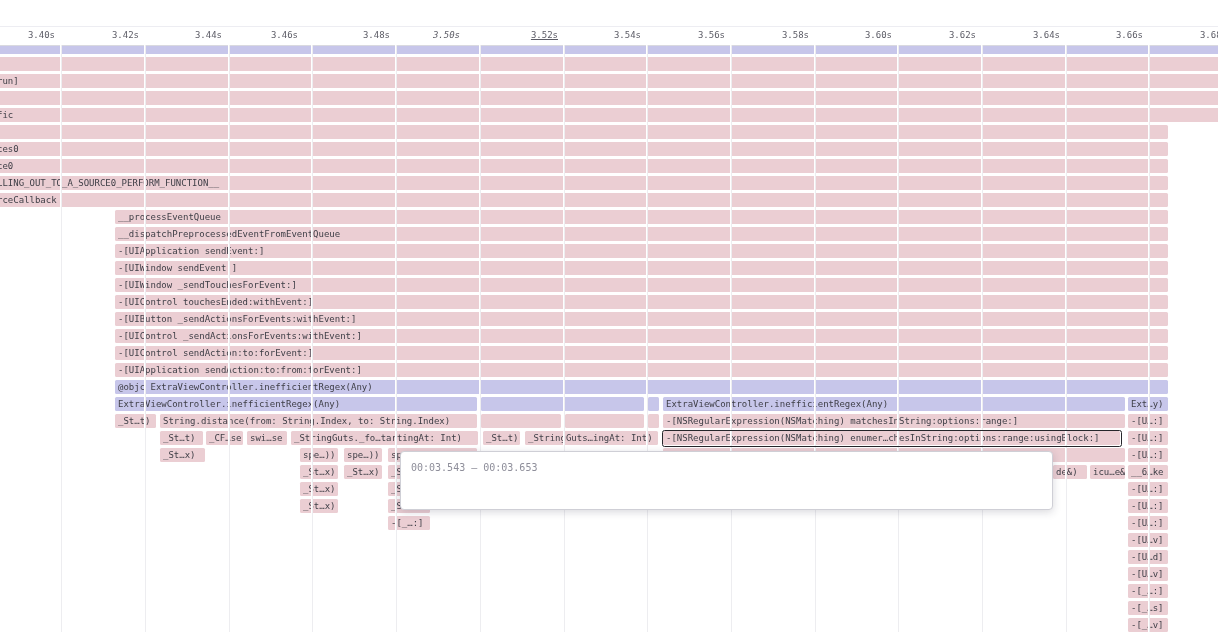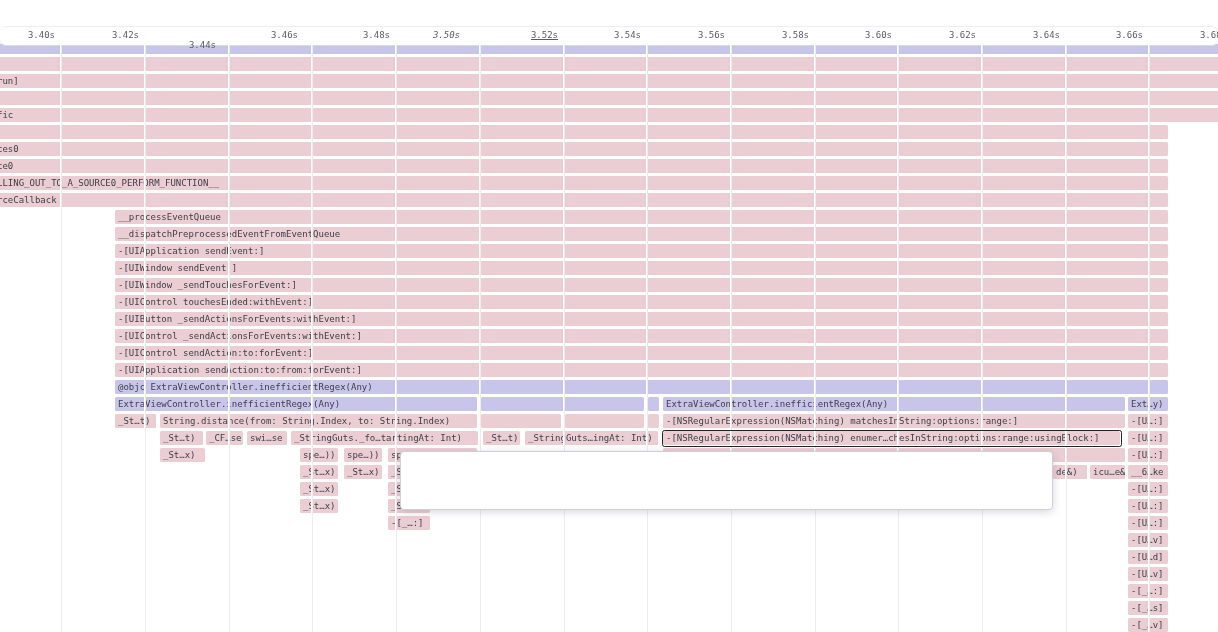--- a/index.html
+++ b/index.html
@@ -8,21 +8,21 @@
     width:1218px;height:632px;
     overflow:hidden;
     background:#ffffff;
     font-family:"DejaVu Sans Mono","Liberation Mono",monospace;
   }
   
   #ruler{
     position:absolute;left:0;top:26px;width:1218px;height:18px;
     border-top:1px solid #ededf2;
     border-bottom:1px solid #d9d9df;
-    background:#ffffff;z-index:2;border-radius:6px;
+    background:#ffffff;z-index:2;
   }
   .tick-label{
     position:absolute;top:3px;width:60px;text-align:right;
     font-size:9px;color:#5c5c66;letter-spacing:0;white-space:nowrap;
   }
   
   .grid-under{position:absolute;top:27px;bottom:0;width:1px;background:#e7e7ed;z-index:0;}
   .grid-over-white{position:absolute;top:45px;bottom:0;width:2px;background:#ffffff;z-index:3;}
   .grid-over-faint{position:absolute;top:45px;bottom:0;width:1px;background:rgba(130,130,150,0.14);z-index:4;}
   
@@ -74,21 +74,21 @@
       <div class="grid-under" style="left: 730.5px;"></div>
       <div class="grid-under" style="left: 814.5px;"></div>
       <div class="grid-under" style="left: 897.5px;"></div>
       <div class="grid-under" style="left: 981.5px;"></div>
       <div class="grid-under" style="left: 1065.5px;"></div>
       <div class="grid-under" style="left: 1148.5px;"></div>
     </div>
   <div id="ruler">
       <div class="tick-label" style="left: -5px;">3.40s</div>
       <div class="tick-label" style="left: 79px;">3.42s</div>
-      <div class="tick-label" style="left: 156px; margin-top: 10px;">3.44s</div>
+      <div class="tick-label" style="left: 162px;">3.44s</div>
       <div class="tick-label" style="left: 238px;">3.46s</div>
       <div class="tick-label" style="left: 330px;">3.48s</div>
       <div class="tick-label" style="left: 400px; font-style: italic;">3.50s</div>
       <div class="tick-label" style="left: 498px; text-decoration: underline;">3.52s</div>
       <div class="tick-label" style="left: 581px;">3.54s</div>
       <div class="tick-label" style="left: 665px;">3.56s</div>
       <div class="tick-label" style="left: 749px;">3.58s</div>
       <div class="tick-label" style="left: 832px;">3.60s</div>
       <div class="tick-label" style="left: 916px;">3.62s</div>
       <div class="tick-label" style="left: 1000px;">3.64s</div>
@@ -188,14 +188,15 @@
     <div class="grid-over-white" style="left: 897px;"></div>
     <div class="grid-over-faint" style="left: 897.5px;"></div>
     <div class="grid-over-white" style="left: 981px;"></div>
     <div class="grid-over-faint" style="left: 981.5px;"></div>
     <div class="grid-over-white" style="left: 1065px;"></div>
     <div class="grid-over-faint" style="left: 1065.5px;"></div>
     <div class="grid-over-white" style="left: 1148px;"></div>
     <div class="grid-over-faint" style="left: 1148.5px;"></div>
     <div class="sel-outline" style="left: 661.5px; top: 429.5px; width: 460px; height: 17px;"></div>
     <div id="tooltip" style="left: 400px; top: 451px; width: 653px; height: 59px;">
+    <div class="tt-line tt-sub">00:03.543 — 00:03.653</div>
   </div>
 </div>
 
 </body></html>

